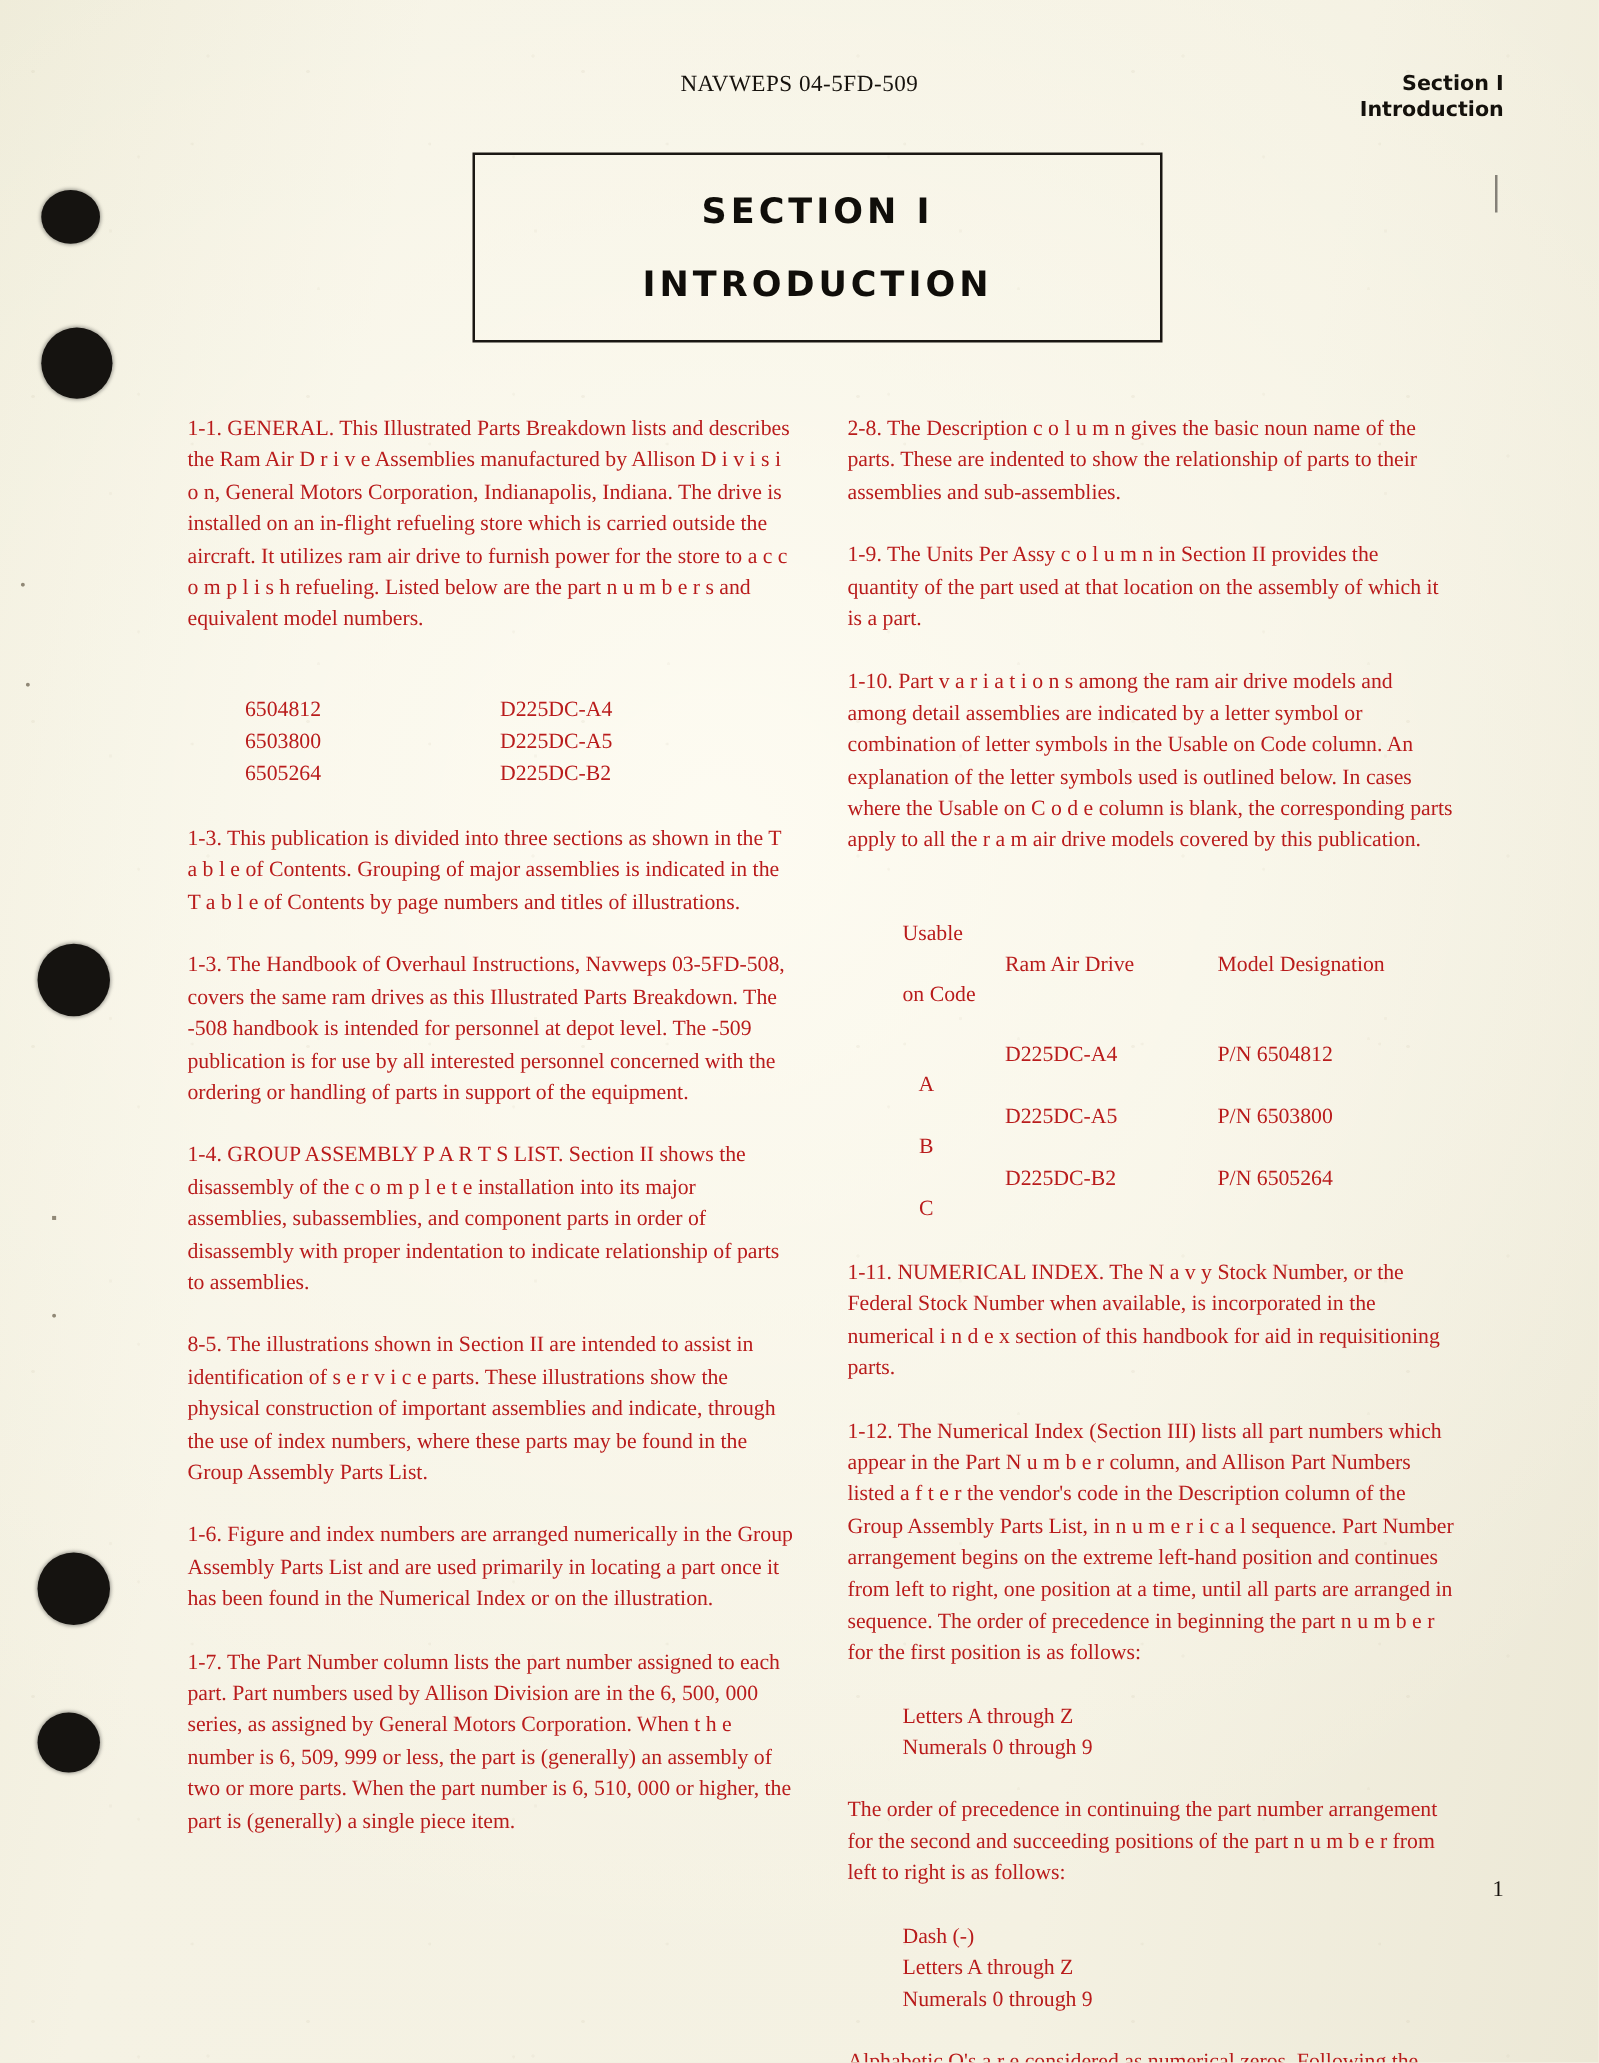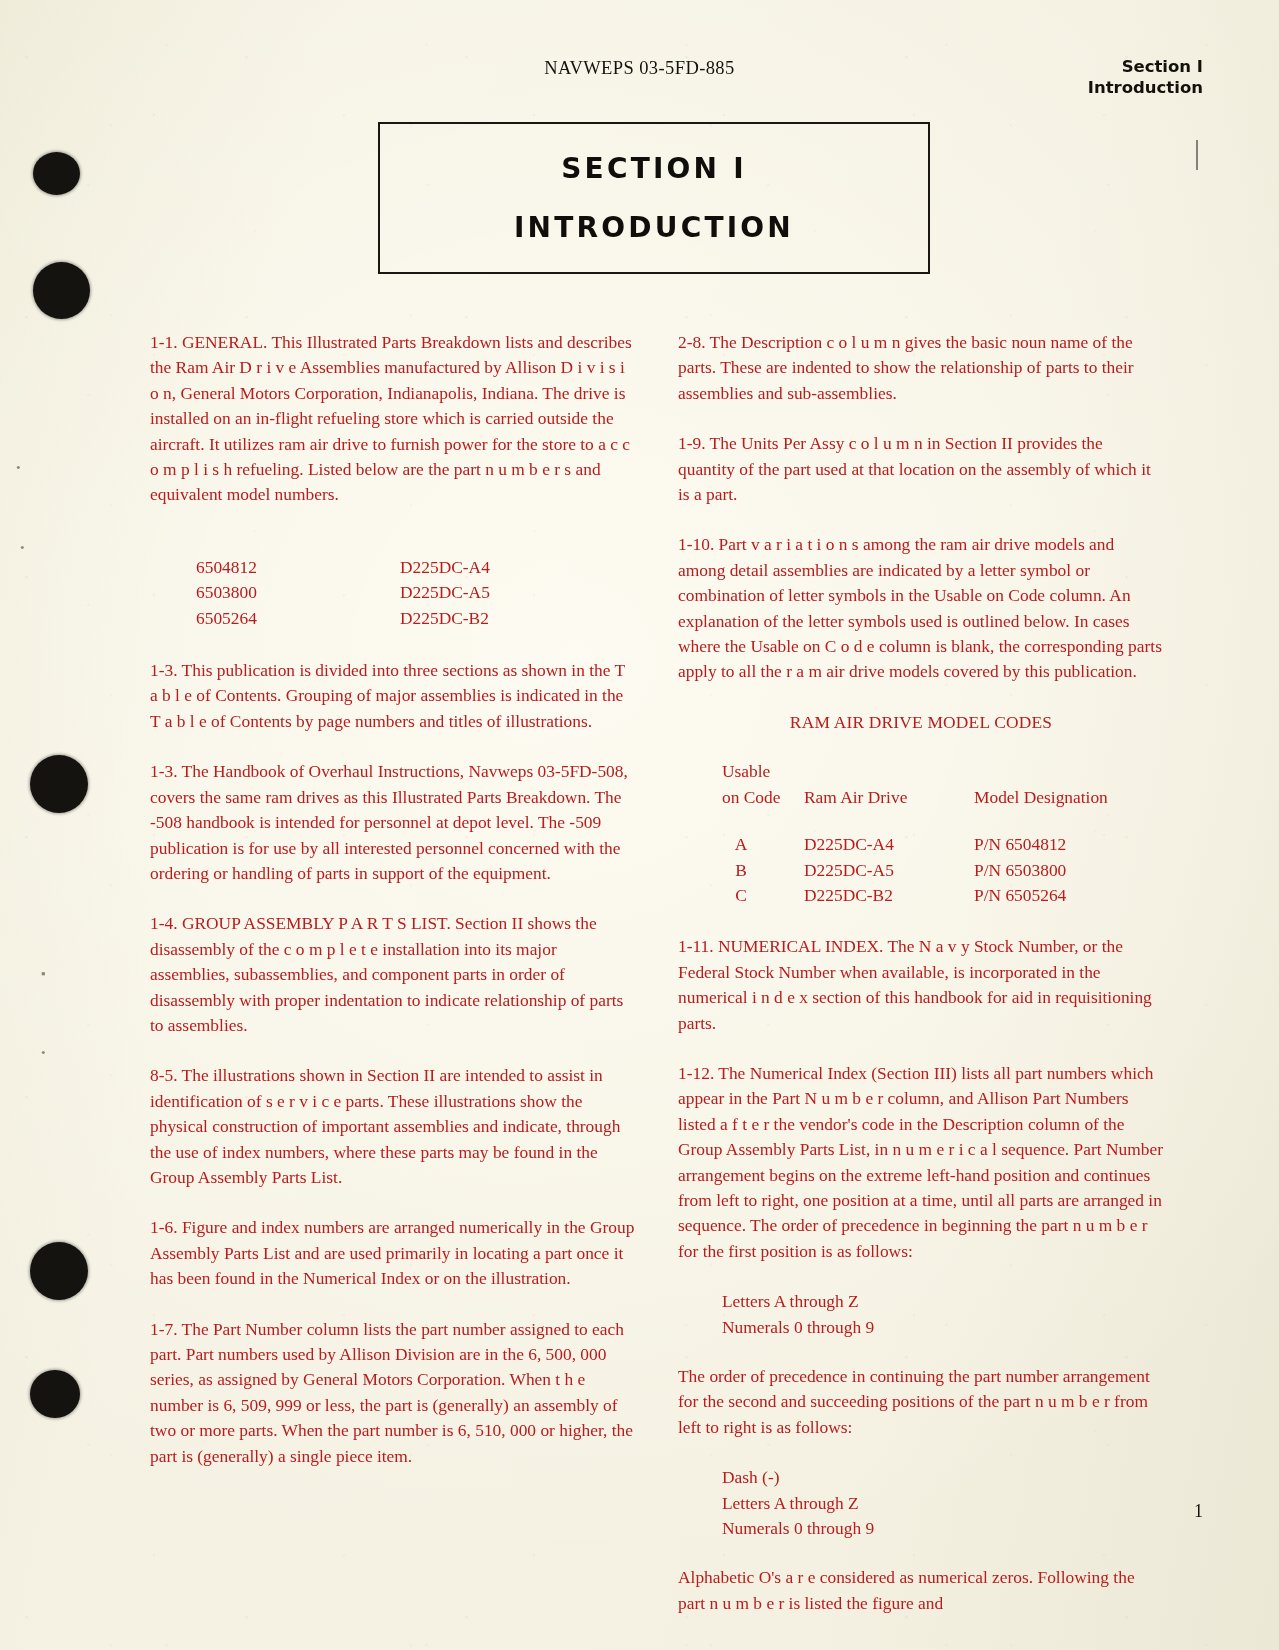--- a/index.html
+++ b/index.html
@@ -151,20 +151,21 @@
     margin: 24px 0 24px 0;
     font-size: 17.4px;
     letter-spacing: .2px;
   }
   .mc-table { margin-bottom: 26px; }
   .mc-table .row { display: flex; }
   .mc-table .cc {
     width: 126px;
     padding-left: 44px;
     box-sizing: border-box;
+    margin-top: 24px;
   }
   .mc-table .cd { width: 170px; }
   .mc-table .ce { width: 190px; }
   .mc-table .row.data .cc {
     padding-left: 0;
     text-align: center;
     width: 126px;
   }
   .mc-table .gap { height: 22px; }
 
@@ -212,21 +213,21 @@
   <div class="hole" style="left:30px; top:1242px; width:58px; height:58px;"></div>
   <div class="hole" style="left:30px; top:1370px; width:50px; height:48px;"></div>
 
   <div class="margin-mark" style="left:16px; top:460px;">•</div>
   <div class="margin-mark" style="left:20px; top:540px;">•</div>
   <div class="margin-mark" style="left:41px; top:966px;">▪</div>
   <div class="margin-mark" style="left:41px; top:1045px;">•</div>
   <div class="edge-tick" style="left:1196px; top:140px; width:2px; height:30px;"></div>
 
   <div id="running-head">
-    <div id="doc-number">NAVWEPS 03-5FD-885</div>
+    <div id="doc-number">NAVWEPS 04-5FD-509</div>
     <div id="section-ref">
       <div>Section I</div>
       <div>Introduction</div>
     </div>
   </div>
 
   <div id="section-box">
     <div class="big first">SECTION I</div>
     <div class="big">INTRODUCTION</div>
   </div>
@@ -260,21 +261,20 @@
       <p>1-6.  Figure and index numbers are arranged numerically  in  the  Group Assembly  Parts  List and are used primarily  in  locating a part once it has been found in the Numerical Index or on the illustration.</p>
       <p>1-7.  The Part Number column lists the part number assigned to each part.  Part numbers used by Allison Division  are  in the 6, 500, 000 series,  as assigned by General Motors Corporation.  When t h e  number is 6, 509, 999 or  less,  the part  is (generally) an assembly  of two  or  more  parts.  When the part number is 6, 510, 000 or higher,  the part is (generally) a single piece item.</p>
     </div>
 
     <div class="col" id="col-right">
 
       <p>2-8.  The  Description c o l u m n gives the basic noun name of the parts.  These are indented to show the relationship of parts to their assemblies and sub-assemblies.</p>
       <p>1-9.  The Units Per Assy c o l u m n in Section II provides  the  quantity of the part used at that location on the assembly of which it is a part.</p>
       <p>1-10.  Part v a r i a t i o n s  among the ram air drive models and among detail assemblies are indicated by a letter symbol or combination of letter symbols in the Usable  on  Code column.  An explanation of the letter symbols  used  is  outlined  below.  In cases where the Usable on C o d e column is blank, the corresponding parts apply to all the r a m air drive models covered by this publication.</p>
 
-      <div class="mc-title">RAM AIR DRIVE MODEL CODES</div>
 
       <div class="mc-table">
         <div class="row">
           <div class="cc">Usable</div>
           <div class="cd"></div>
           <div class="ce"></div>
         </div>
         <div class="row">
           <div class="cc">on Code</div>
           <div class="cd">Ram Air Drive</div>

